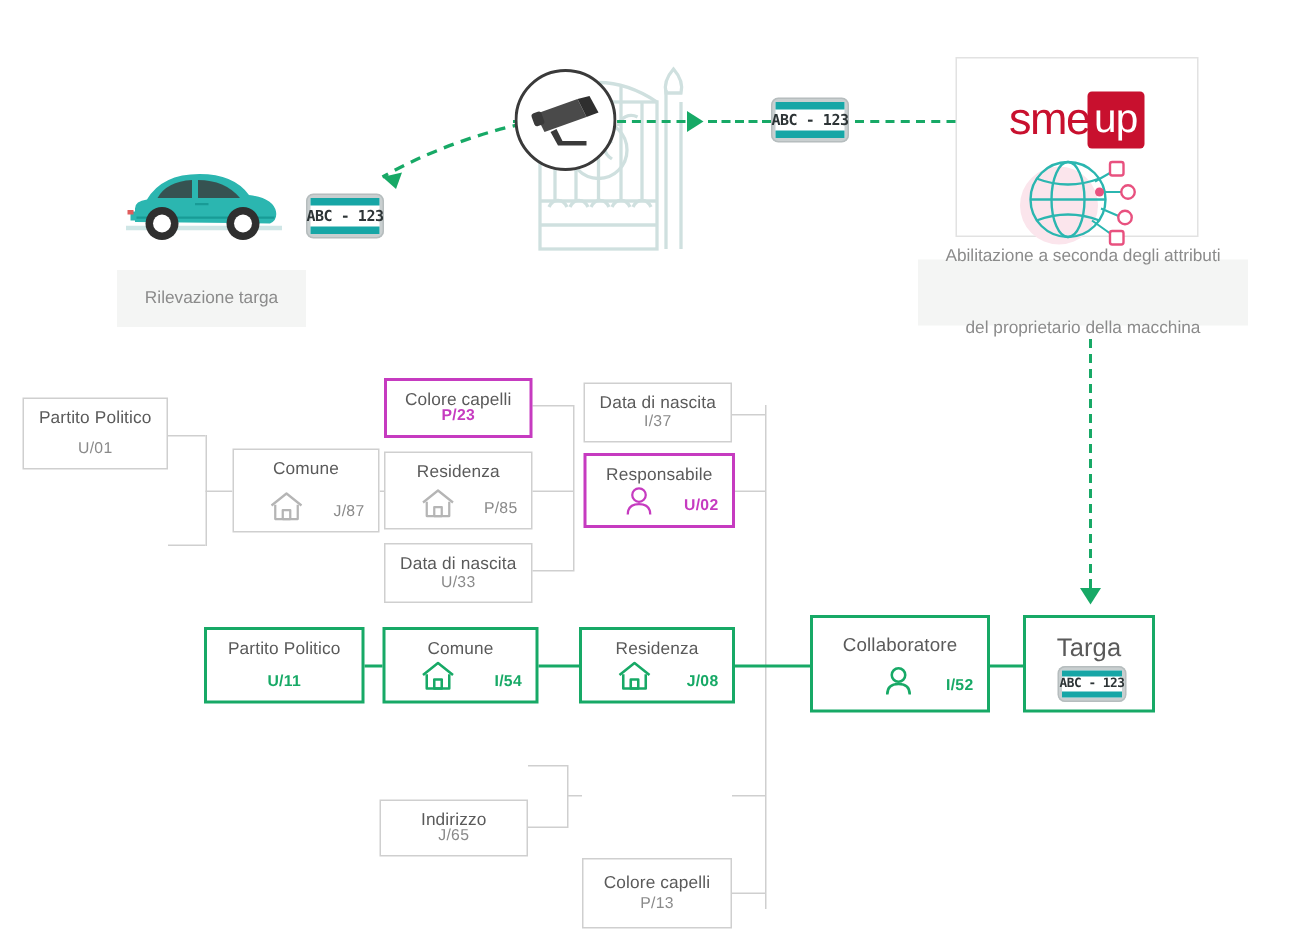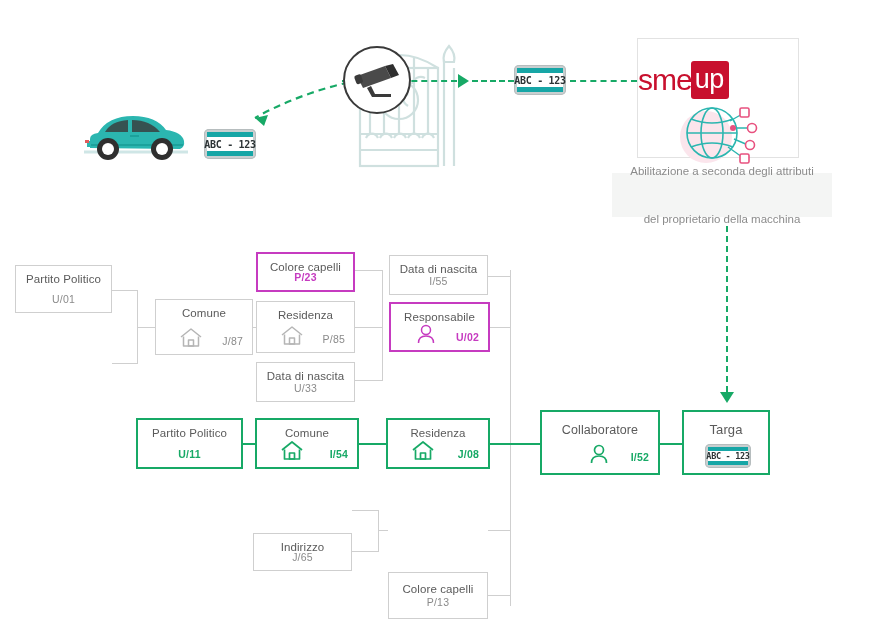--- a/index.html
+++ b/index.html
@@ -125,21 +125,21 @@
   .smeup-card{
     position:absolute;
     box-sizing:border-box;
     background:#ffffff;
     border:1px solid #e2e2e2;
   }
   .smeup-logo{
     position:absolute;
     left:0;right:0;
     top:22px;
-    text-align:left;
+    text-align:center;
     white-space:nowrap;
   }
   .smeup-logo .sme{
     font-family:"Liberation Sans", sans-serif;
     font-size:30px;
     font-weight:normal;
     color:#c8102e;
     letter-spacing:-1px;
     vertical-align:middle;
   }
@@ -286,20 +286,23 @@
           <rect x="68" y="7" width="9" height="9" rx="1.5"></rect>
           <circle cx="80" cy="27" r="4.5"></circle>
           <circle cx="78" cy="44" r="4.5"></circle>
           <rect x="68" y="53" width="9" height="9" rx="1.5"></rect>
         </g>
         <circle cx="61" cy="27" r="3" fill="#e8517f"></circle>
       </svg>
     </div>
   </div>
 
+  <div class="caption" style="left:78px;top:180px;width:126px;height:38px;">
+    <span>Rilevazione targa</span>
+  </div>
 
 
   <div class="caption" style="left:612px;top:173px;width:220px;height:44px;flex-direction:column;gap:33px;">
     <span>Abilitazione a seconda degli attributi</span>
     <span>del proprietario della macchina</span>
   </div>
 
   <div class="dash-v" style="left:726px;top:226px;height:166px;"></div>
   <div class="arrow-down" style="left:720px;top:392px;"></div>
 
@@ -371,21 +374,21 @@
     <span class="code">P/85</span>
   </div>
 
   <div class="node center-code" style="left:256px;top:362px;width:99px;height:40px;">
     <span class="ttl">Data di nascita</span>
     <span class="code">U/33</span>
   </div>
 
   <div class="node center-code" style="left:389px;top:255px;width:99px;height:40px;">
     <span class="ttl">Data di nascita</span>
-    <span class="code">I/55</span>
+    <span class="code">I/37</span>
   </div>
 
   <div class="node magenta" style="left:389px;top:302px;width:101px;height:50px;">
     <span class="ttl">Responsabile</span>
     <span class="ico">
       <svg viewBox="0 0 26 22">
           <g fill="none" stroke="currentColor" stroke-width="1.5">
             <circle cx="13" cy="7" r="4.5"></circle>
             <path d="M5.5 20 q0 -7 7.5 -7 q7.5 0 7.5 7"></path>
           </g>
@@ -434,21 +437,21 @@
           <g fill="none" stroke="currentColor" stroke-width="1.7">
             <circle cx="13" cy="7" r="4.5"></circle>
             <path d="M5.5 20 q0 -7 7.5 -7 q7.5 0 7.5 7"></path>
           </g>
         </svg>
     </span>
     <span class="code" style="bottom:10px;">I/52</span>
   </div>
 
   <div class="node green" style="left:682px;top:410px;width:88px;height:65px;">
-    <span class="ttl" style="top:10px;font-size:13px;">Targa</span>
+    <span class="ttl" style="top:10px;font-size:17px;">Targa</span>
     <div class="plate sm" style="left:21px;top:32px;">
       <div class="inner">
         <span class="txt">ABC - 123</span>
       </div>
     </div>
   </div>
 
 
   <div class="node center-code" style="left:253px;top:533px;width:99px;height:38px;">
     <span class="ttl">Indirizzo</span>

